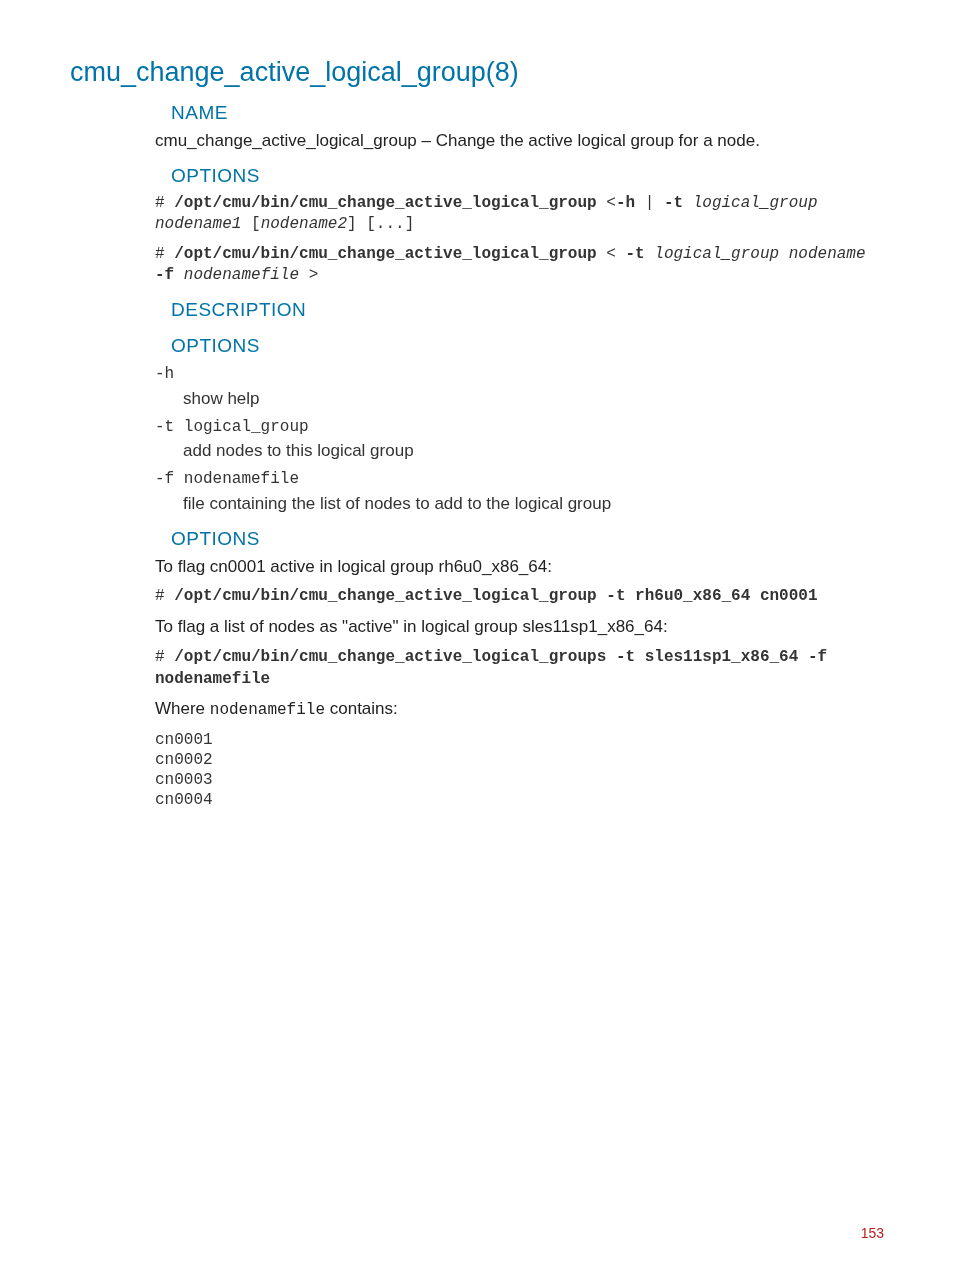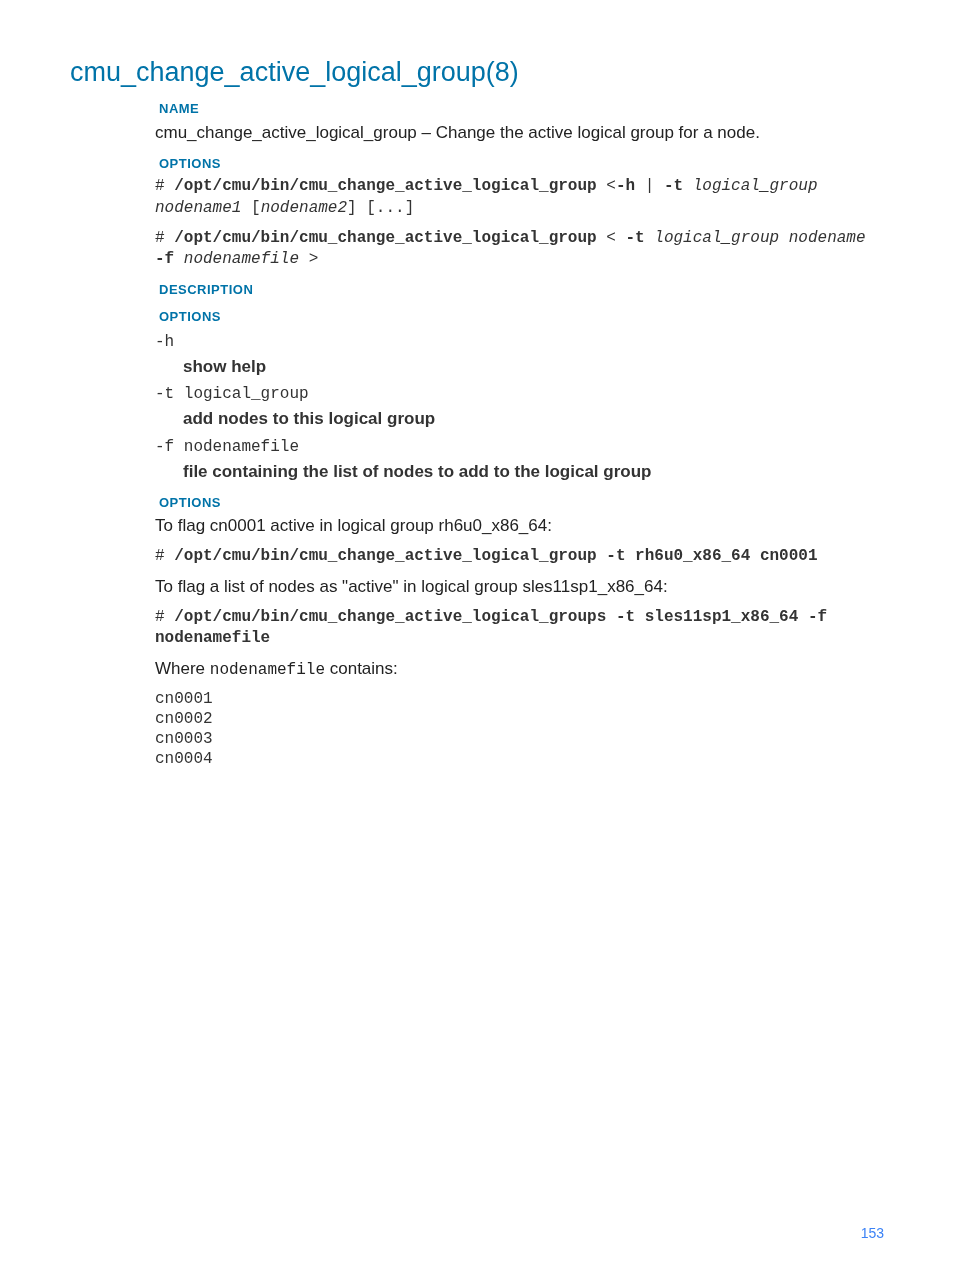--- a/index.html
+++ b/index.html
@@ -20,50 +20,50 @@
     margin: 4px 0 10px 0;
     letter-spacing: 0px;
   }
   .content {
     margin-left: 85px;
     margin-right: 0px;
   }
   h2.section {
     font-family: Arial, Helvetica, sans-serif;
     color: #0073a8;
-    font-weight: 700;
-    font-size: 13px;
+    font-weight: 400;
+    font-size: 19px;
     letter-spacing: 0.5px;
-    margin: 10px 0 4px 4px;
+    margin: 10px 0 4px 16px;
   }
   .para {
     margin: 4px 0 8px 0;
     font-family: Arial, Helvetica, sans-serif;
     font-weight: 300;
     color: #222;
   }
   .mono { font-family: "Courier New", Courier, monospace; font-size: 16px; }
   .bold { font-weight: 700; }
   .italic { font-style: italic; }
   .syn-line { margin: 4px 0 8px 0; line-height:1.35; }
   .opt-term { margin: 6px 0 0 0; }
-  .opt-desc { margin: 2px 0 6px 28px; font-weight:700; }
+  .opt-desc { margin: 2px 0 6px 28px; font-weight:400; }
   pre.codeblock {
     font-family: "Courier New", Courier, monospace;
     font-size: 16px;
     margin: 4px 0 6px 0;
     white-space: pre;
     line-height: 1.25;
   }
   .pagenum {
     position: fixed;
     right: 70px;
     bottom: 28px;
     font-size: 14px;
-    color: #3b82f6;
+    color: #b91c1c;
     font-family: Arial, Helvetica, sans-serif;
   }
 </style>
 </head>
 <body>
 
 <h1 class="page-title">cmu_change_active_logical_group(8)</h1>
 
 <div class="content">
 

